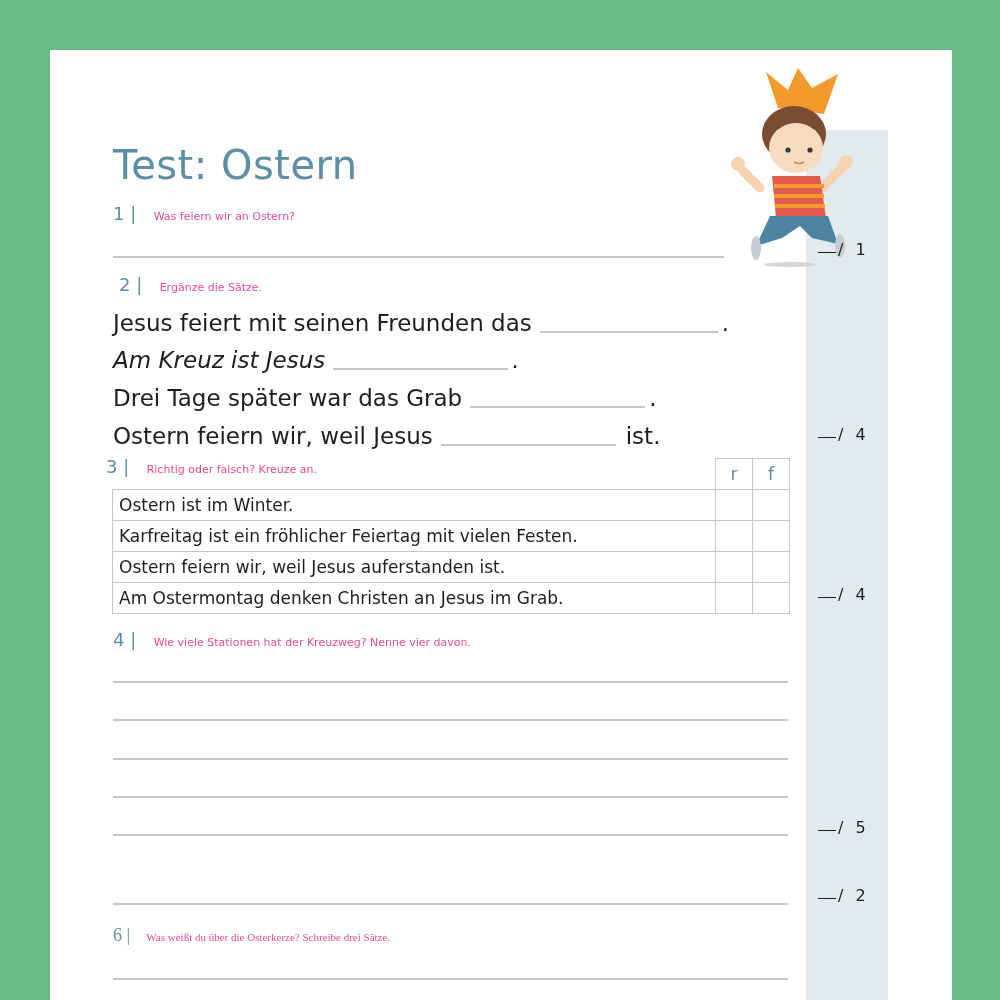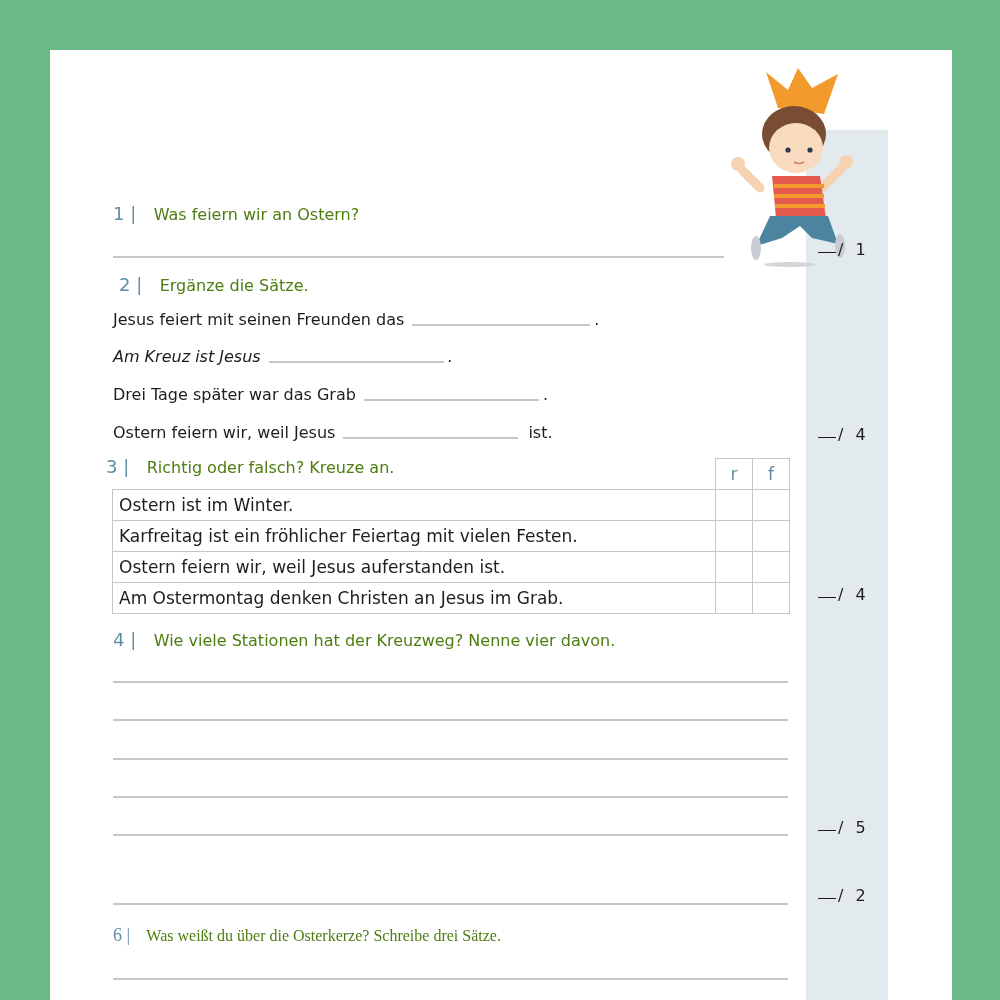--- a/index.html
+++ b/index.html
@@ -30,33 +30,33 @@
     letter-spacing: 0.5px;
     font-family: "DejaVu Sans", sans-serif;
     font-weight: normal;
   }
   .qnum {
     color: #5e8ea4;
     font-size: 18px;
     display: inline-block;
   }
   .qtext {
-    font-size: 16px;
-    color: #4d7c0f;
+    font-size: 11px;
+    color: #ec4899;
     display: inline-block;
     margin-left: 12px;
   }
   .q { font-size: 17px; white-space: nowrap; }
   .line {
     position: absolute;
     height: 2px;
     background: #c6c6c6;
   }
   .sent {
-    font-size: 16px;
+    font-size: 23px;
     white-space: nowrap;
     display: flex;
     align-items: flex-end;
   }
   .blank {
     display: inline-block;
     height: 2px;
     background: #c6c6c6;
     margin: 0 4px 3px 8px;
   }
@@ -131,20 +131,21 @@
     <rect x="54" y="116" width="50" height="4" fill="#f39a2c"></rect>
     <rect x="54" y="126" width="50" height="4" fill="#f39a2c"></rect>
     <rect x="55" y="136" width="50" height="4" fill="#f39a2c"></rect>
 
     <path d="M50,148 L108,148 L118,176 L92,170 L80,158 L62,170 L36,178 Z" fill="#4c84a0"></path>
     <ellipse cx="36" cy="180" rx="5" ry="12" fill="#c8cdd3"></ellipse>
     <ellipse cx="120" cy="178" rx="5" ry="12" fill="#c8cdd3"></ellipse>
   </svg>
   <div class="shadow"></div>
 
+  <h1 class="abs title">Test: Ostern</h1>
 
   <div class="abs q" style="left:63px; top:153px;">
     <span class="qnum">1 |</span>
     <span class="qtext">Was feiern wir an Ostern?</span>
   </div>
   <div class="line" style="left:63px; top:206px; width:611px;"></div>
   <div class="score" style="top:190px;">
     <span class="us"></span><span>/</span><span class="max">1</span>
   </div>
 

